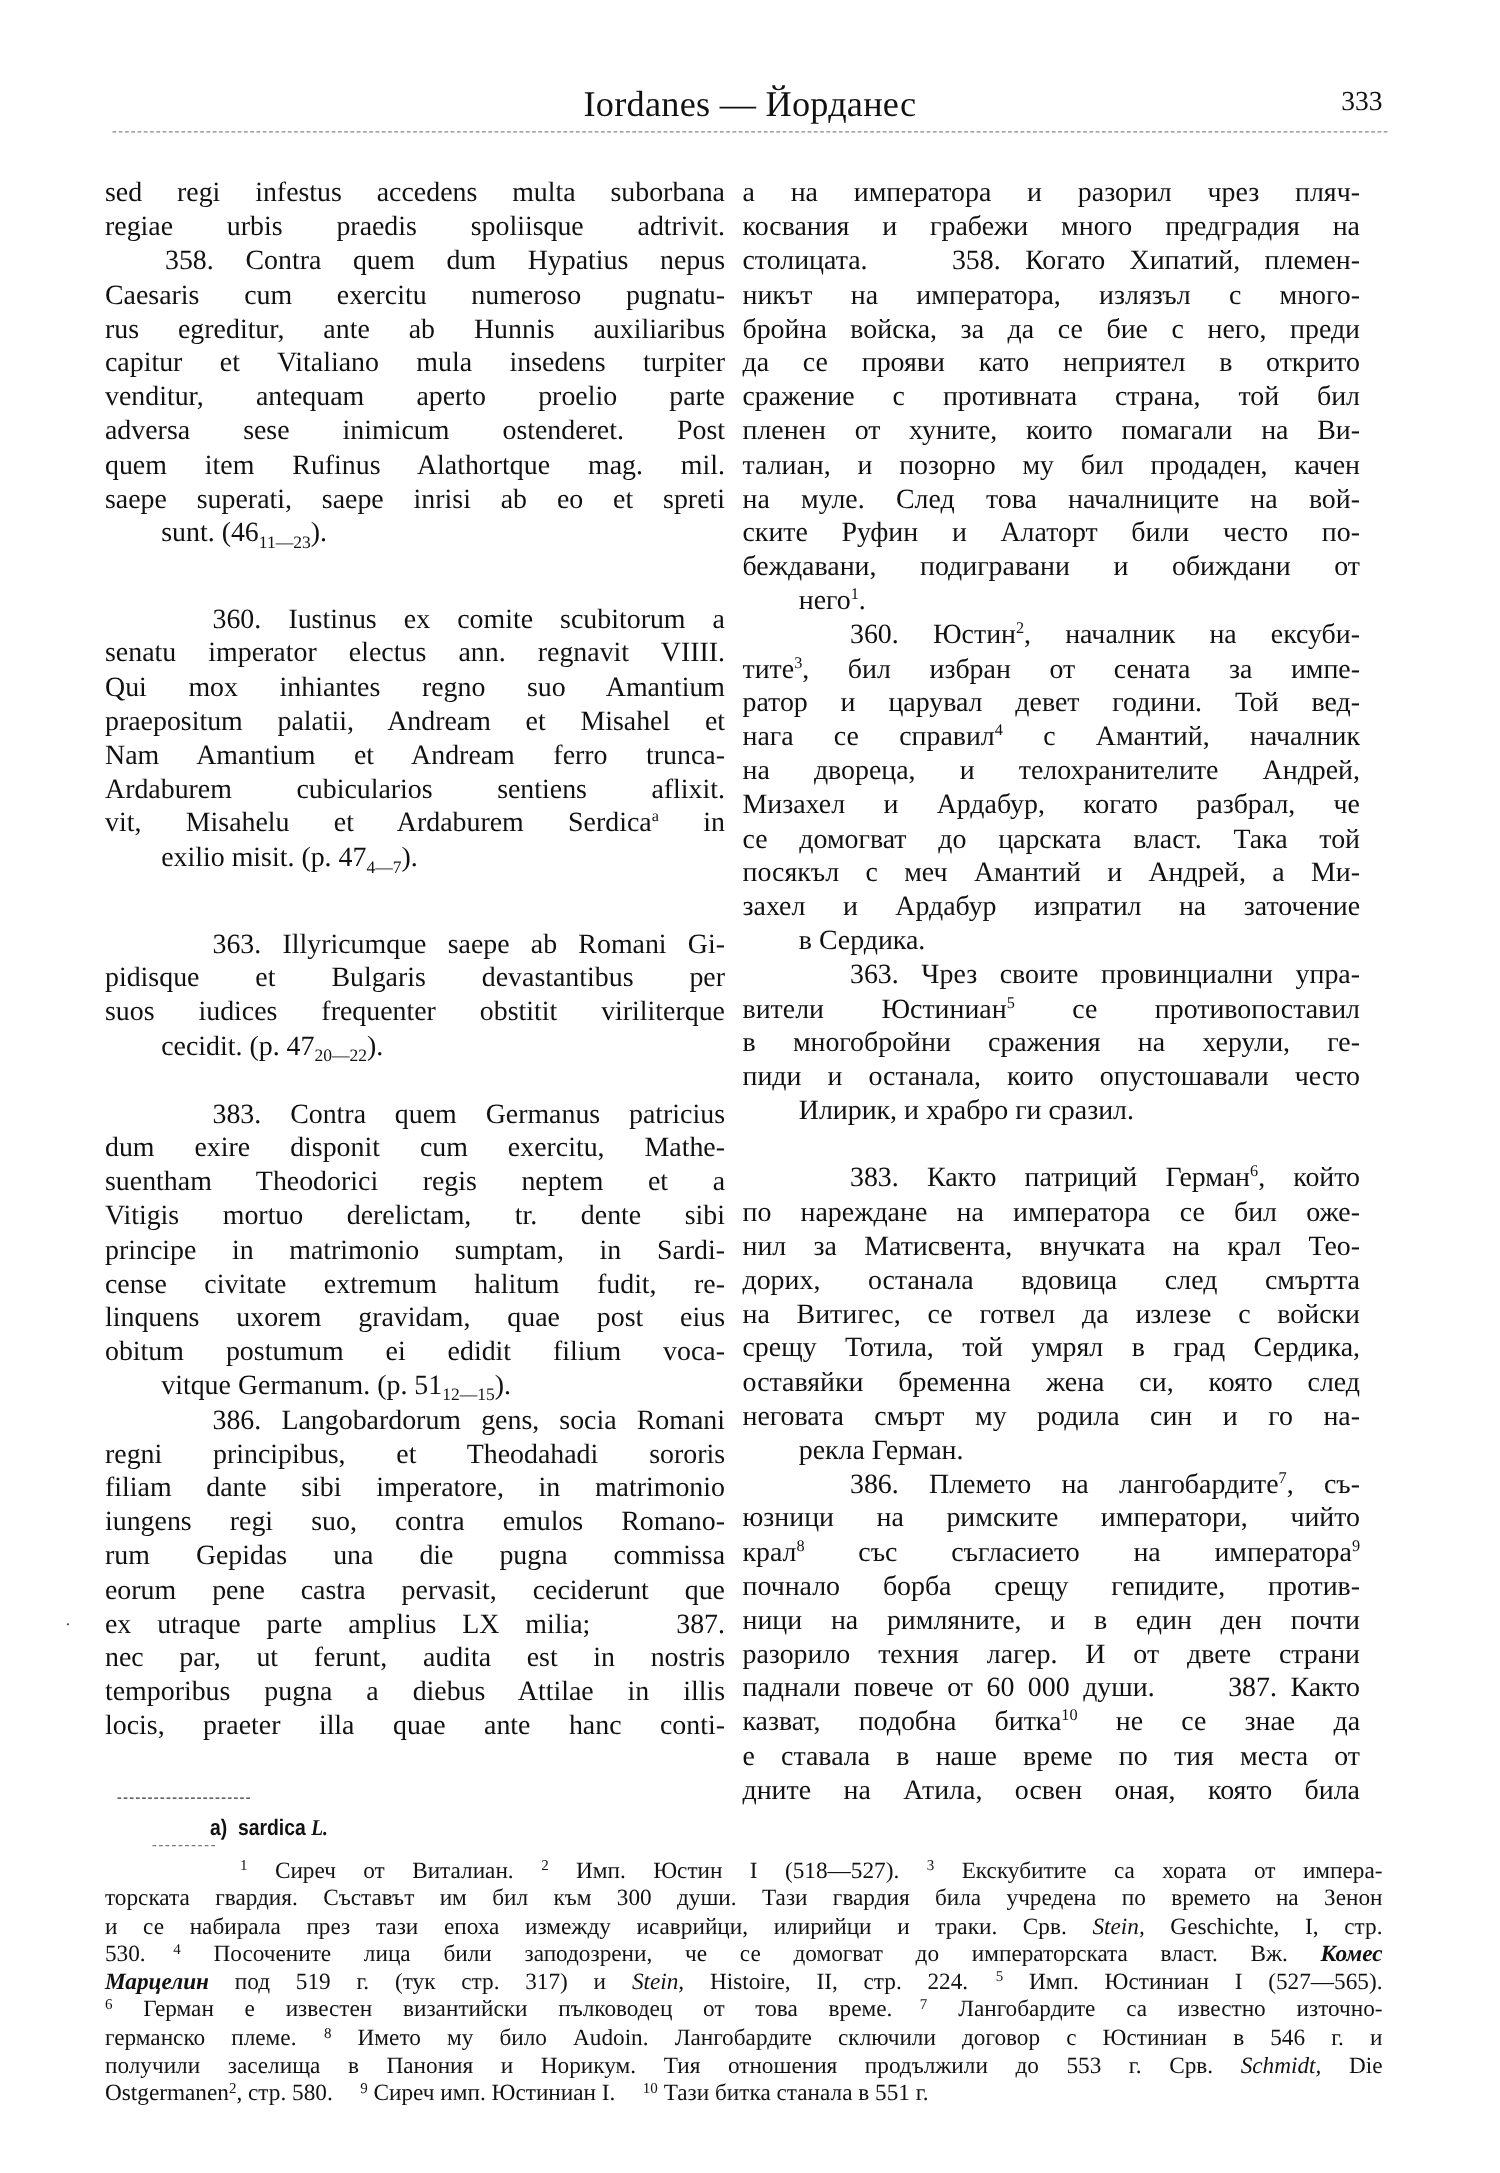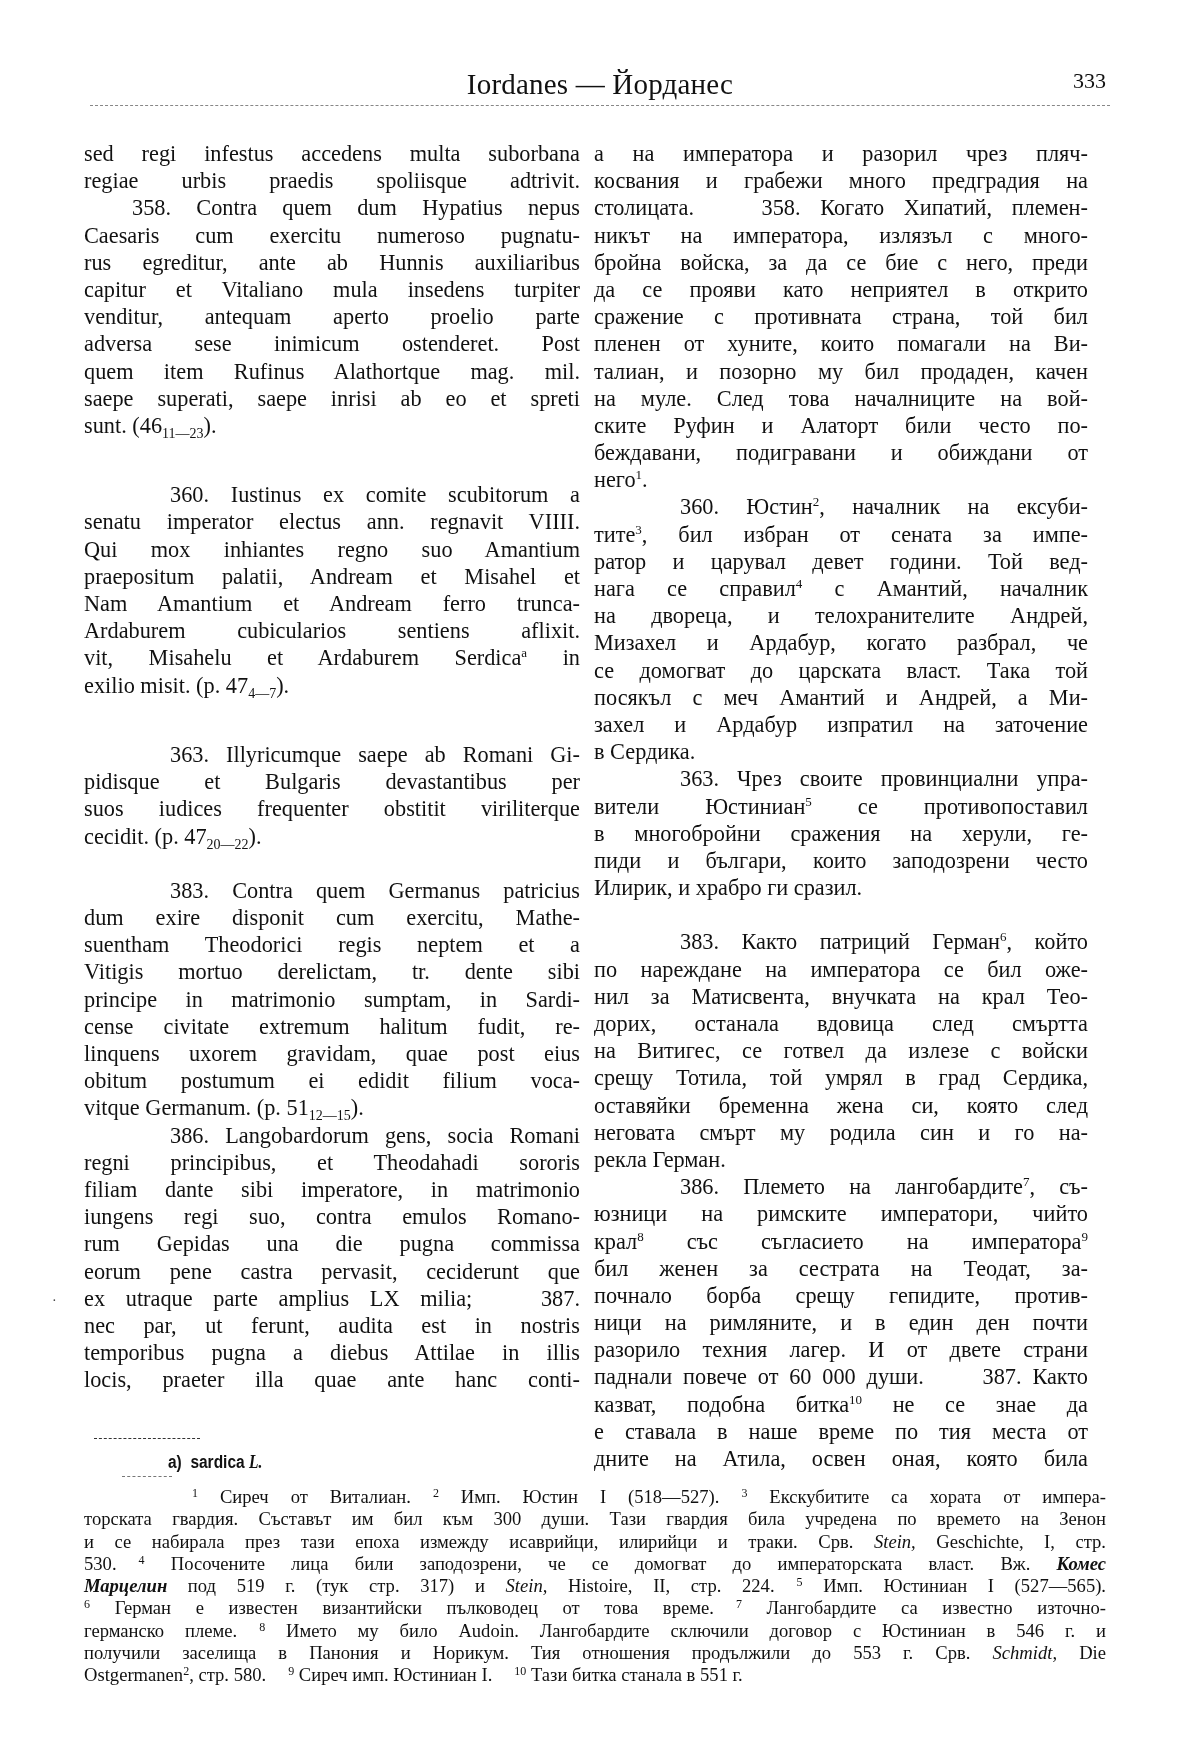--- a/index.html
+++ b/index.html
@@ -53,21 +53,21 @@
     }
     .col-latin { left: 84px; width: 496px; }
     .col-bulgarian { left: 594px; width: 494px; }
     .line {
       display: block;
       white-space: nowrap;
       text-align: justify;
       text-align-last: justify;
       height: 27.2px;
     }
-    .line.last { text-align-last: left; }
+    .line.last { text-align-last: left; margin-left: 45px; }
     .line.indent { padding-left: 38px; }
     .num { font-weight: normal; margin-left: 48px; }
     sup.fn, .sup {
       font-size: 13px;
       vertical-align: 8px;
       line-height: 0;
     }
     sub.ref {
       font-size: 14px;
       vertical-align: -5px;
@@ -228,21 +228,21 @@
     <span class="line">се домогват до царската власт. Така той</span>
     <span class="line">посякъл с меч Амантий и Андрей, а Ми-</span>
     <span class="line">захел и Ардабур изпратил на заточение</span>
     <span class="line last">в Сердика.</span>
   </div>
 
   <div>
     <span class="line indent"><b class="num">363.</b> <span>Чрез своите провинциални упра-</span></span>
     <span class="line"><span>вители Юстиниан</span><sup class="fn">5</sup><span> се противопоставил</span></span>
     <span class="line">в многобройни сражения на херули, ге-</span>
-    <span class="line">пиди и българи, които заподозрени често</span>
+    <span class="line">пиди и останала, които опустошавали често</span>
     <span class="line last">Илирик, и храбро ги сразил.</span>
   </div>
 
   <span class="gap"></span>
 
   <div>
     <span class="line indent"><b class="num">383.</b> <span>Както патриций Герман</span><sup class="fn">6</sup><span>, който</span></span>
     <span class="line">по нареждане на императора се бил оже-</span>
     <span class="line">нил за Матисвента, внучката на крал Тео-</span>
     <span class="line">дорих, останала вдовица след смъртта</span>
@@ -250,21 +250,20 @@
     <span class="line">срещу Тотила, той умрял в град Сердика,</span>
     <span class="line">оставяйки бременна жена си, която след</span>
     <span class="line">неговата смърт му родила син и го на-</span>
     <span class="line last">рекла Герман.</span>
   </div>
 
   <div>
     <span class="line indent"><b class="num">386.</b> <span>Племето на лангобардите</span><sup class="fn">7</sup><span>, съ-</span></span>
     <span class="line">юзници на римските императори, чийто</span>
     <span class="line"><span>крал</span><sup class="fn">8</sup><span> със съгласието на императора</span><sup class="fn">9</sup></span>
-    <span class="line">бил женен за сестрата на Теодат, за-</span>
     <span class="line">почнало борба срещу гепидите, против-</span>
     <span class="line">ници на римляните, и в един ден почти</span>
     <span class="line">разорило техния лагер. И от двете страни</span>
     <span class="line"><span>паднали повече от 60 000 души.</span> <b class="num">387.</b> <span>Както</span></span>
     <span class="line"><span>казват, подобна битка</span><sup class="fn">10</sup><span> не се знае да</span></span>
     <span class="line">е ставала в наше време по тия места от</span>
     <span class="line">дните на Атила, освен оная, която била</span>
   </div>
 </div>
 

